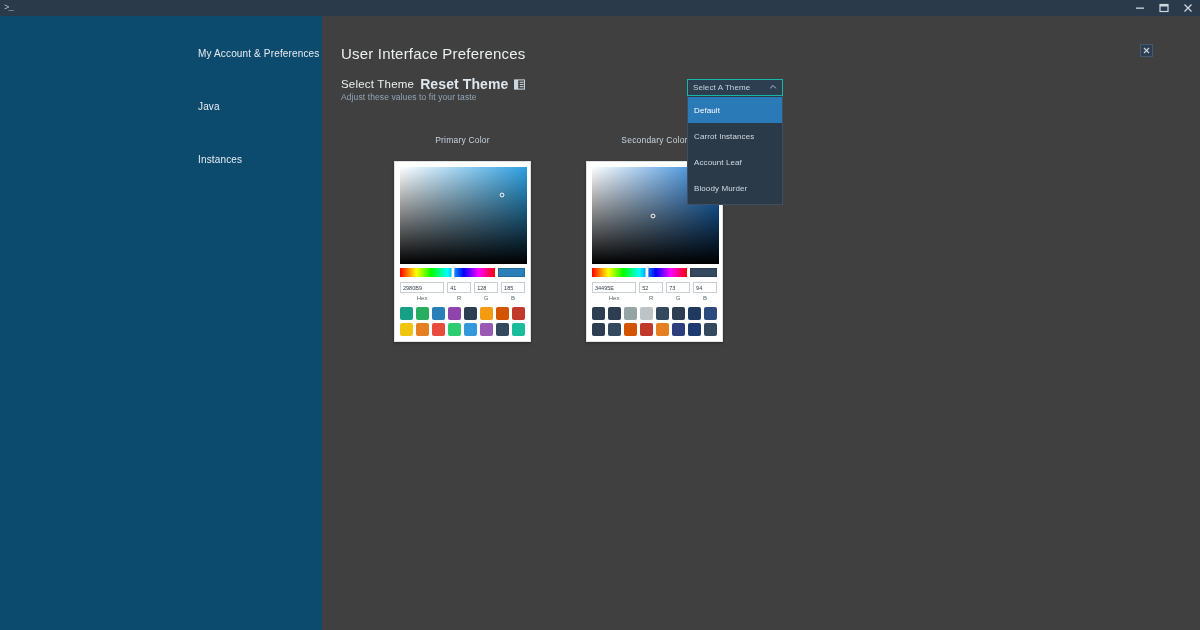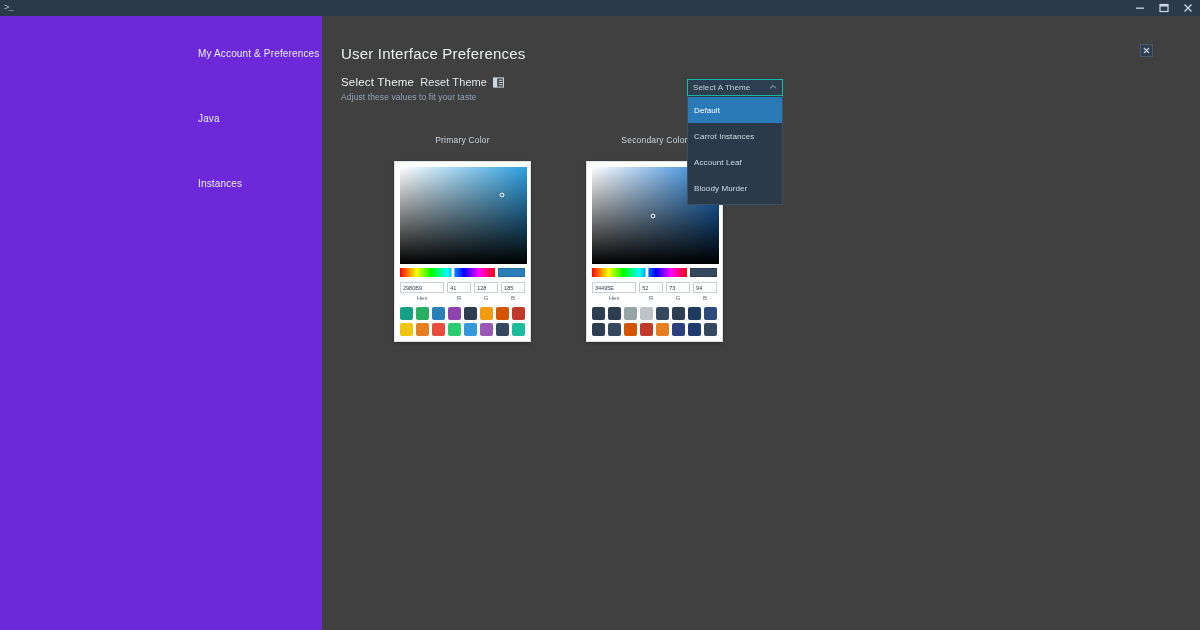--- a/index.html
+++ b/index.html
@@ -24,34 +24,34 @@
     width: 24px; height: 16px;
     display: flex; align-items: center; justify-content: center;
     color: #cfd8e2;
   }
   .wbtn svg { display: block; }
 
   
   .sidebar {
     position: absolute; top: 16px; left: 0;
     width: 322px; height: 614px;
-    background: #6d28d9;
+    background: #0c4a6e;
   }
   .nav { position: absolute; top: 24px; left: 0; width: 322px; }
   .nav-item {
     height: 27px;
     display: flex; align-items: center;
     padding-left: 8px;
     margin: 0 9px 0 190px;
     color: #e8edf2;
     font-size: 10px;
     letter-spacing: 0.15px;
     white-space: nowrap;
   }
-  .nav-item + .nav-item { margin-top: 38px; }
+  .nav-item + .nav-item { margin-top: 26px; }
   .nav-item.active { background: #2980b9; }
 
   
   .main {
     position: absolute; top: 16px; left: 322px;
     width: 878px; height: 614px;
     background: #404040;
   }
   .page-title {
     position: absolute; left: 19px; top: 29px;
@@ -65,21 +65,21 @@
     border: 1px solid #46596c;
     display: flex; align-items: center; justify-content: center;
     color: #c5d0da; font-size: 9px; line-height: 9px;
   }
 
   .section-head {
     position: absolute; left: 19px; top: 60px;
     display: flex; align-items: center; gap: 6px;
   }
   .section-title { font-size: 11.5px; color: #ecf0f1; letter-spacing: 0.2px; }
-  .reset-theme { font-size: 11px; color: #dfe6ec; font-weight: normal; letter-spacing: 0.1px; }
+  .reset-theme { font-size: 14px; color: #dfe6ec; font-weight: bold; letter-spacing: 0.1px; }
   .panel-icon { width: 11px; height: 11px; display: block; }
   .section-sub {
     position: absolute; left: 19px; top: 76px;
     font-size: 8.5px; color: #93a5b6; letter-spacing: 0.1px;
   }
 
   
   .theme-select-wrap { position: absolute; left: 365px; top: 63px; width: 96px; z-index: 40; }
   .theme-select {
     height: 17px; width: 96px;

